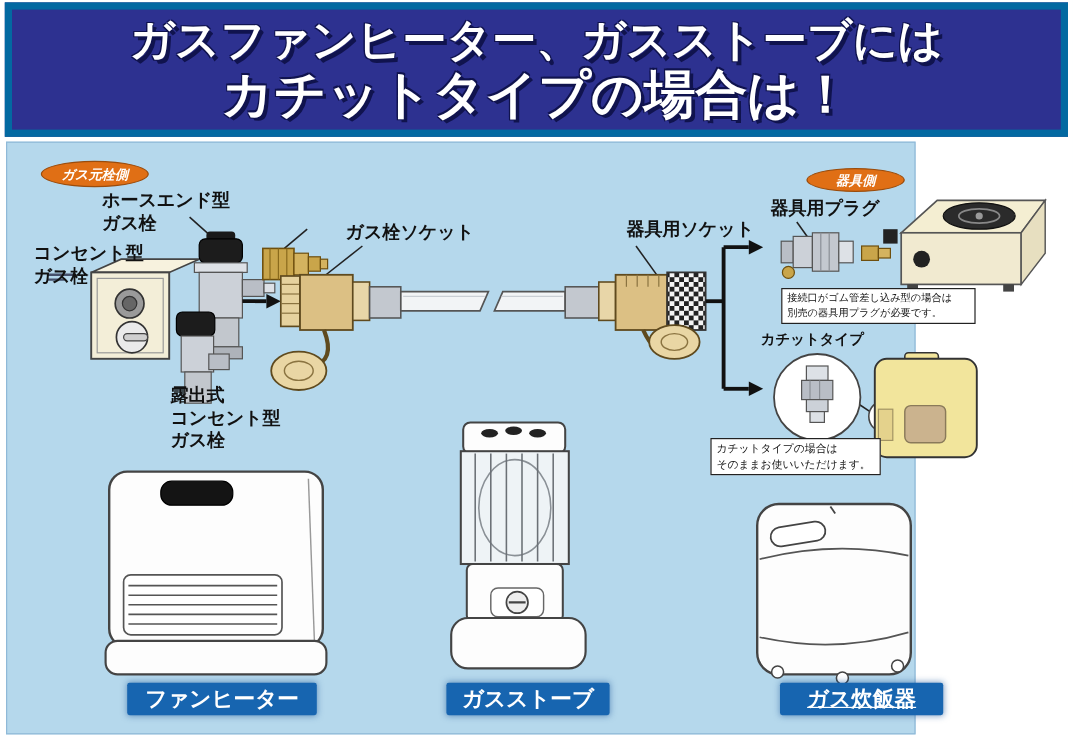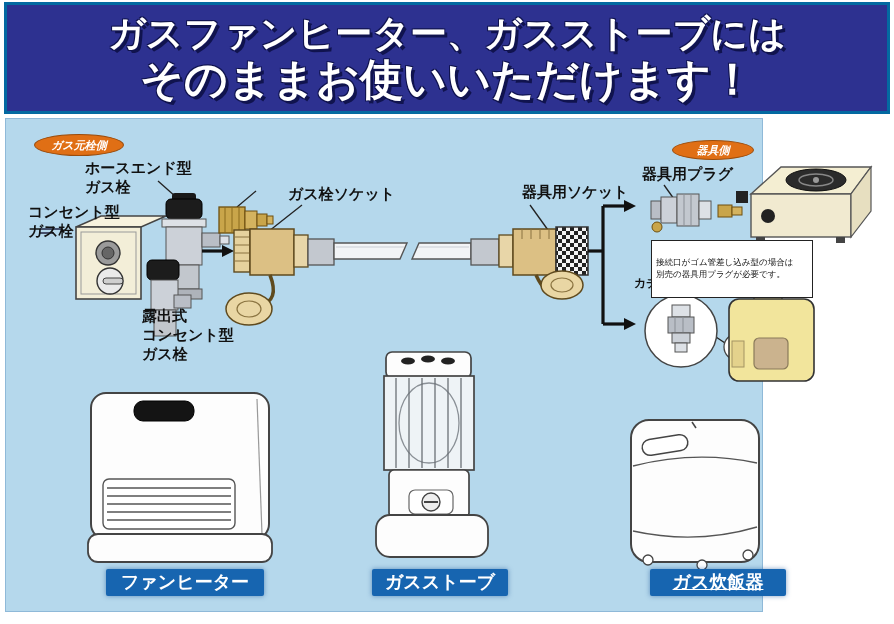--- a/index.html
+++ b/index.html
@@ -1,49 +1,49 @@
 <!DOCTYPE html>
 <html><head>
 <meta charset="utf-8">
 <style>
   html,body{margin:0;padding:0;background:#fff;}
   .page{position:relative;width:894px;height:624px;background:#ffffff;overflow:hidden;
         font-family:"Liberation Sans",sans-serif;}
   
   .header{position:absolute;left:4px;top:2px;width:886px;height:112px;
-          background:#2d3190;border:3px solid #0369a1;box-sizing:border-box;
+          background:#2d3190;border:6px solid #0369a1;box-sizing:border-box;
           display:flex;flex-direction:column;align-items:center;justify-content:center;}
   .header .l1{color:#fff;font-weight:900;font-size:37px;letter-spacing:0px;line-height:1.15;
           text-shadow:3px 3px 0 #10134e,-1px -1px 0 #10134e,1px -1px 0 #10134e,-1px 1px 0 #10134e;}
   .header .l2{color:#fff;font-weight:900;font-size:43px;line-height:1.1;
           text-shadow:3px 3px 0 #10134e,-1px -1px 0 #10134e,1px -1px 0 #10134e,-1px 1px 0 #10134e;}
   
   .panel{position:absolute;left:5px;top:118px;width:758px;height:494px;
          background:#b5d8ec;border:1px solid #8fb9d8;box-sizing:border-box;}
   .panel svg{position:absolute;left:0;top:0;z-index:1;}
   .lbl{position:absolute;z-index:2;color:#111;font-weight:bold;font-size:15px;
        line-height:1.25;white-space:pre-line;}
   .badge-or{position:absolute;z-index:2;background:#e06f15;border:1px solid #9a4c0c;
        border-radius:50%;color:#fff;font-weight:bold;font-style:italic;font-size:11px;
        display:flex;align-items:center;justify-content:center;}
   .note{position:absolute;z-index:2;background:#fff;border:1px solid #222;
-       color:#111;font-size:8.5px;line-height:1.4;padding:16px 4px;white-space:pre-line;
+       color:#111;font-size:8.5px;line-height:1.4;padding:2px 4px;white-space:pre-line;
        box-sizing:border-box;}
   .badge-bl{position:absolute;z-index:2;background:#1765b0;color:#fff;font-weight:bold;
        font-size:18px;text-align:center;height:27px;line-height:27px;border-radius:2px;
        box-shadow:0 0 5px rgba(23,80,150,.55);}
 </style>
 </head>
 <body>
 
 <div class="page">
 
   <div class="header">
     <div class="l1">ガスファンヒーター、ガスストーブには</div>
-    <div class="l2">そのままお使いいただけます！</div>
+    <div class="l2">カチットタイプの場合は！</div>
   </div>
 
   <div class="panel">
 
     <svg width="869" height="494" viewBox="0 0 869 494">
       <defs>
         <pattern id="chk" width="8" height="8" patternUnits="userSpaceOnUse">
           <rect width="8" height="8" fill="#f4f4f4"></rect>
           <rect width="4" height="4" fill="#222"></rect>
           <rect x="4" y="4" width="4" height="4" fill="#222"></rect>
@@ -247,25 +247,27 @@
     <div class="badge-or" style="left:666px;top:21px;width:80px;height:18px;">器具側</div>
 
     <div class="lbl" style="left:22px;top:84px;">コンセント型
 ガス栓</div>
     <div class="lbl" style="left:79px;top:40px;">ホースエンド型
 ガス栓</div>
     <div class="lbl" style="left:282px;top:66px;">ガス栓ソケット</div>
     <div class="lbl" style="left:516px;top:64px;">器具用ソケット</div>
     <div class="lbl" style="left:636px;top:46px;">器具用プラグ</div>
     <div class="lbl" style="left:628px;top:157px;font-size:12px;">カチットタイプ</div>
-    <div class="lbl" style="left:136px;top:188px;">露出式
+    <div class="lbl" style="left:136px;top:202px;">露出式
 コンセント型
 ガス栓</div>
 
     <div class="note" style="left:645px;top:121px;width:162px;">接続口がゴム管差し込み型の場合は
 別売の器具用プラグが必要です。</div>
+    <div class="note" style="left:586px;top:246px;width:142px;font-size:9px;">カチットタイプの場合は
+そのままお使いいただけます。</div>
 
     <div class="badge-bl" style="left:100px;top:450px;width:158px;">ファンヒーター</div>
     <div class="badge-bl" style="left:366px;top:450px;width:136px;">ガスストーブ</div>
     <div class="badge-bl" style="left:644px;top:450px;width:136px;text-decoration:underline;">ガス炊飯器</div>
 
   </div>
 </div>
 
 </body></html>

